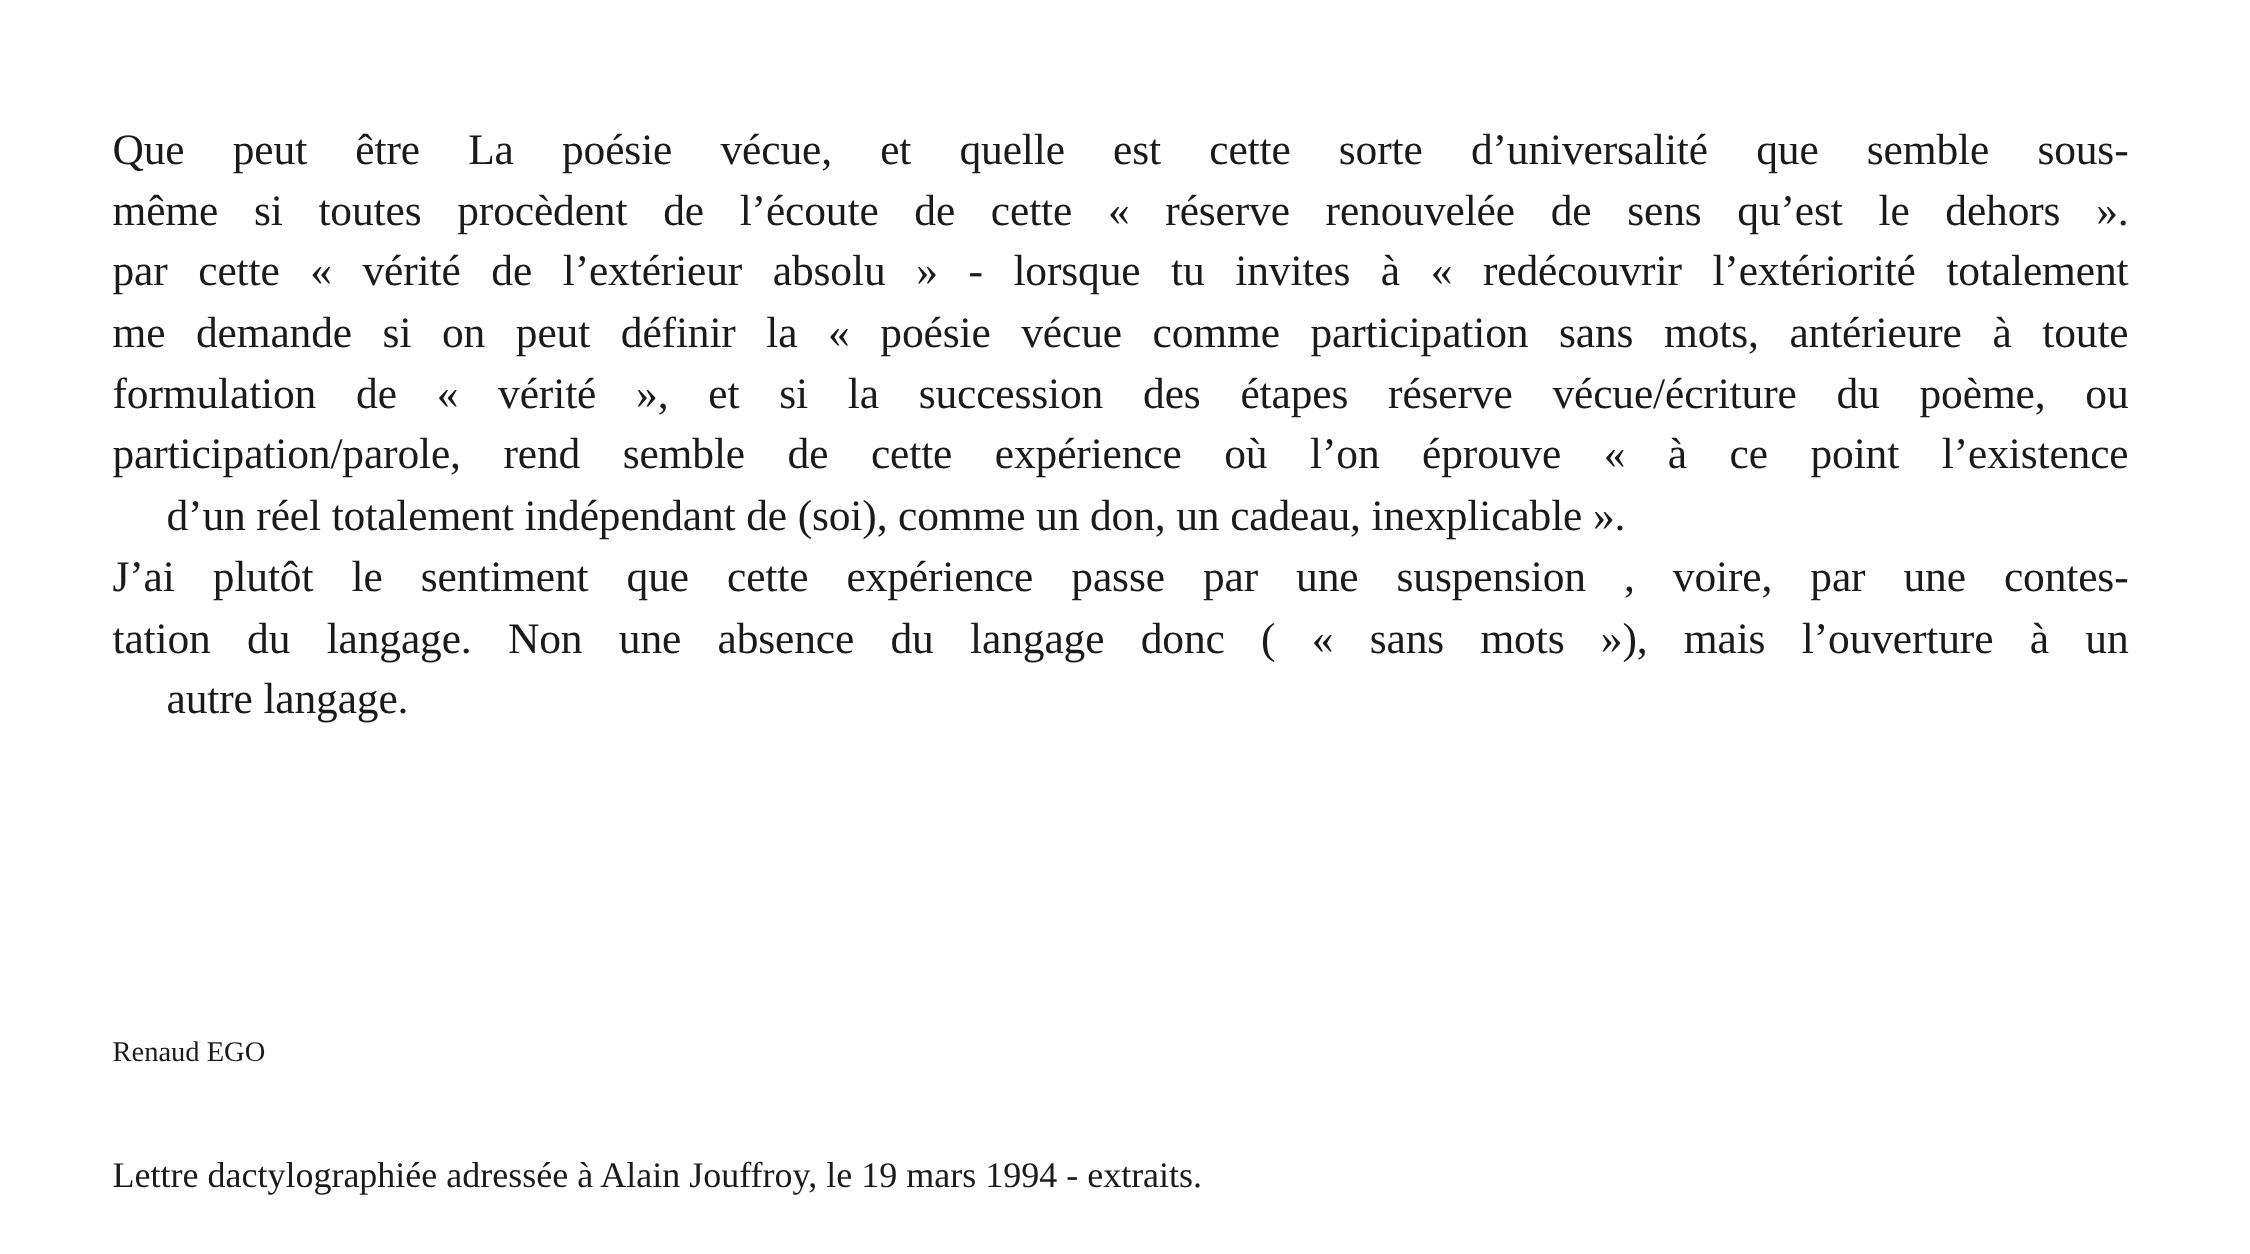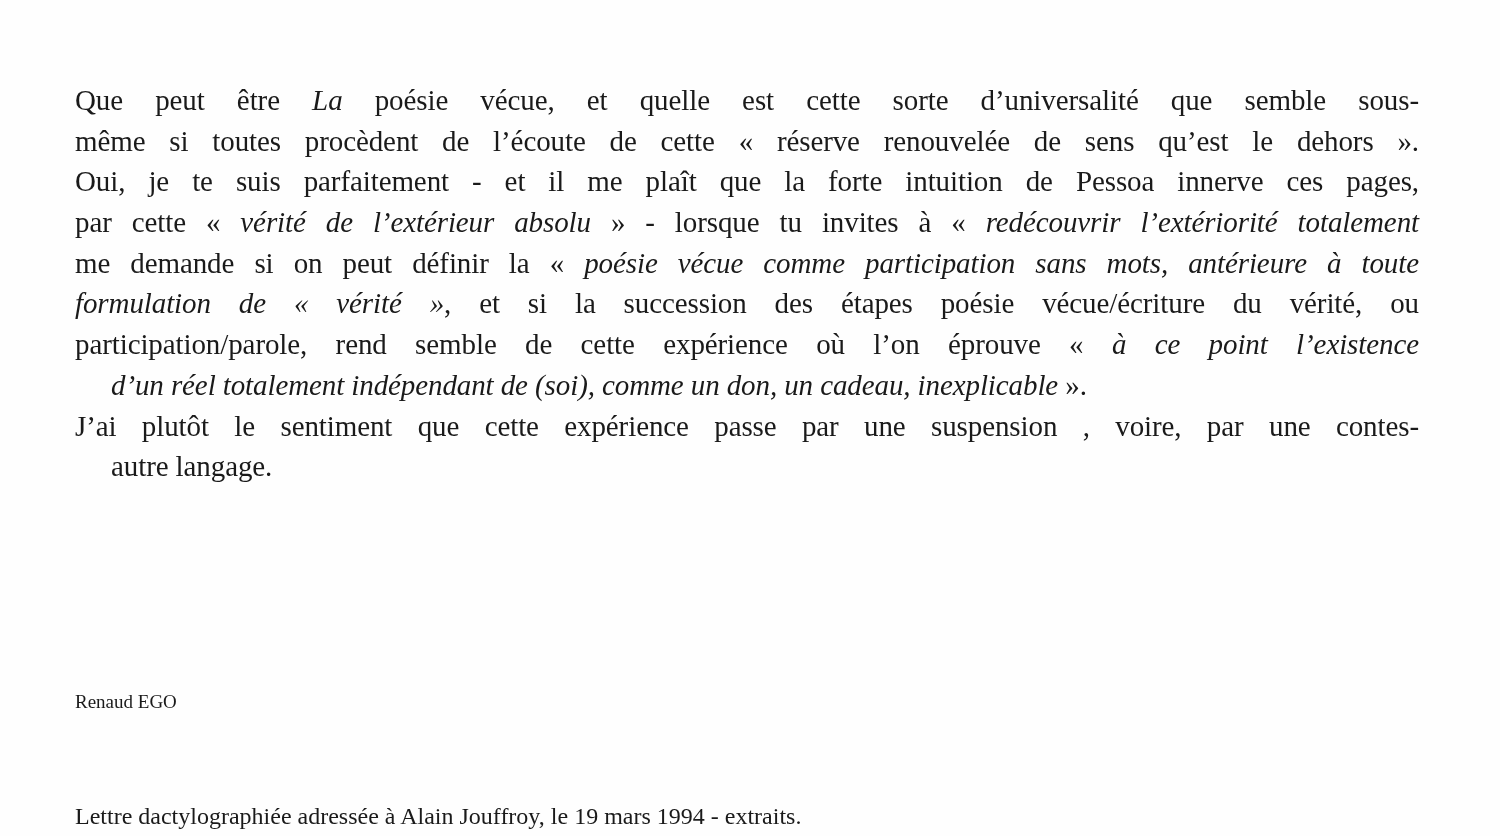--- a/index.html
+++ b/index.html
@@ -44,48 +44,47 @@
     .line .inner {
       display: inline-block;
       width: 100%;
       text-align: justify;
       text-align-last: justify;
       white-space: normal;
     }
     .line.last .inner {
       text-align-last: left;
     }
-    .it { font-style: italic; }
+    .it { }
     .signature {
       position: absolute;
       left: 75px;
       top: 684px;
       font-size: 19px;
       line-height: 36px;
     }
     .caption {
       position: absolute;
       left: 75px;
       top: 768px;
       font-size: 24px;
       line-height: 32px;
-      margin-top: 32px;
     }
   </style>
 </head>
 <body>
 
 <div class="page">
   <div class="body-text" id="body-text">
       <span class="line"><span class="inner"><span>Que peut être </span><span class="it">La</span><span> poésie vécue, et quelle est cette sorte d’universalité que semble sous-</span></span></span>
       <span class="line"><span class="inner"><span>même si toutes procèdent de l’écoute de cette « réserve renouvelée de sens qu’est le dehors ».</span></span></span>
-      <span class="line"><span class="inner"><span>Oui, je te suis parfaitement - et il me plaît que la forte intuition de Pessoa innerve ces pages,</span></span></span>
       <span class="line"><span class="inner"><span>par cette « </span><span class="it">vérité de l’extérieur absolu</span><span> » - lorsque tu invites à « </span><span class="it">redécouvrir l’extériorité totalement</span></span></span>
       <span class="line"><span class="inner"><span>me demande si on peut définir la « </span><span class="it">poésie vécue comme participation sans mots, antérieure à toute</span></span></span>
-      <span class="line"><span class="inner"><span class="it">formulation de « vérité »</span><span>, et si la succession des étapes poésie vécue/écriture du vérité, ou</span></span></span>
+      <span class="line"><span class="inner"><span class="it">formulation de « vérité »</span><span>, et si la succession des étapes réserve vécue/écriture du poème, ou</span></span></span>
       <span class="line"><span class="inner"><span>participation/parole, rend semble de cette expérience où l’on éprouve « </span><span class="it">à ce point l’existence</span></span></span>
       <span class="line last"><span class="inner"><span class="it">d’un réel totalement indépendant de (soi), comme un don, un cadeau, inexplicable</span><span> ».</span></span></span>
       <span class="line"><span class="inner"><span>J’ai plutôt le sentiment que cette expérience passe par une suspension , voire, par une contes-</span></span></span>
+      <span class="line"><span class="inner"><span>tation du langage. Non une absence du langage donc ( « sans mots »), mais l’ouverture à un</span></span></span>
       <span class="line last"><span class="inner"><span>autre langage.</span></span></span>
     </div>
   <div class="signature">Renaud EGO</div>
   <div class="caption">Lettre dactylographiée adressée à Alain Jouffroy, le 19 mars 1994 - extraits.</div>
 </div>
 
 </body></html>

